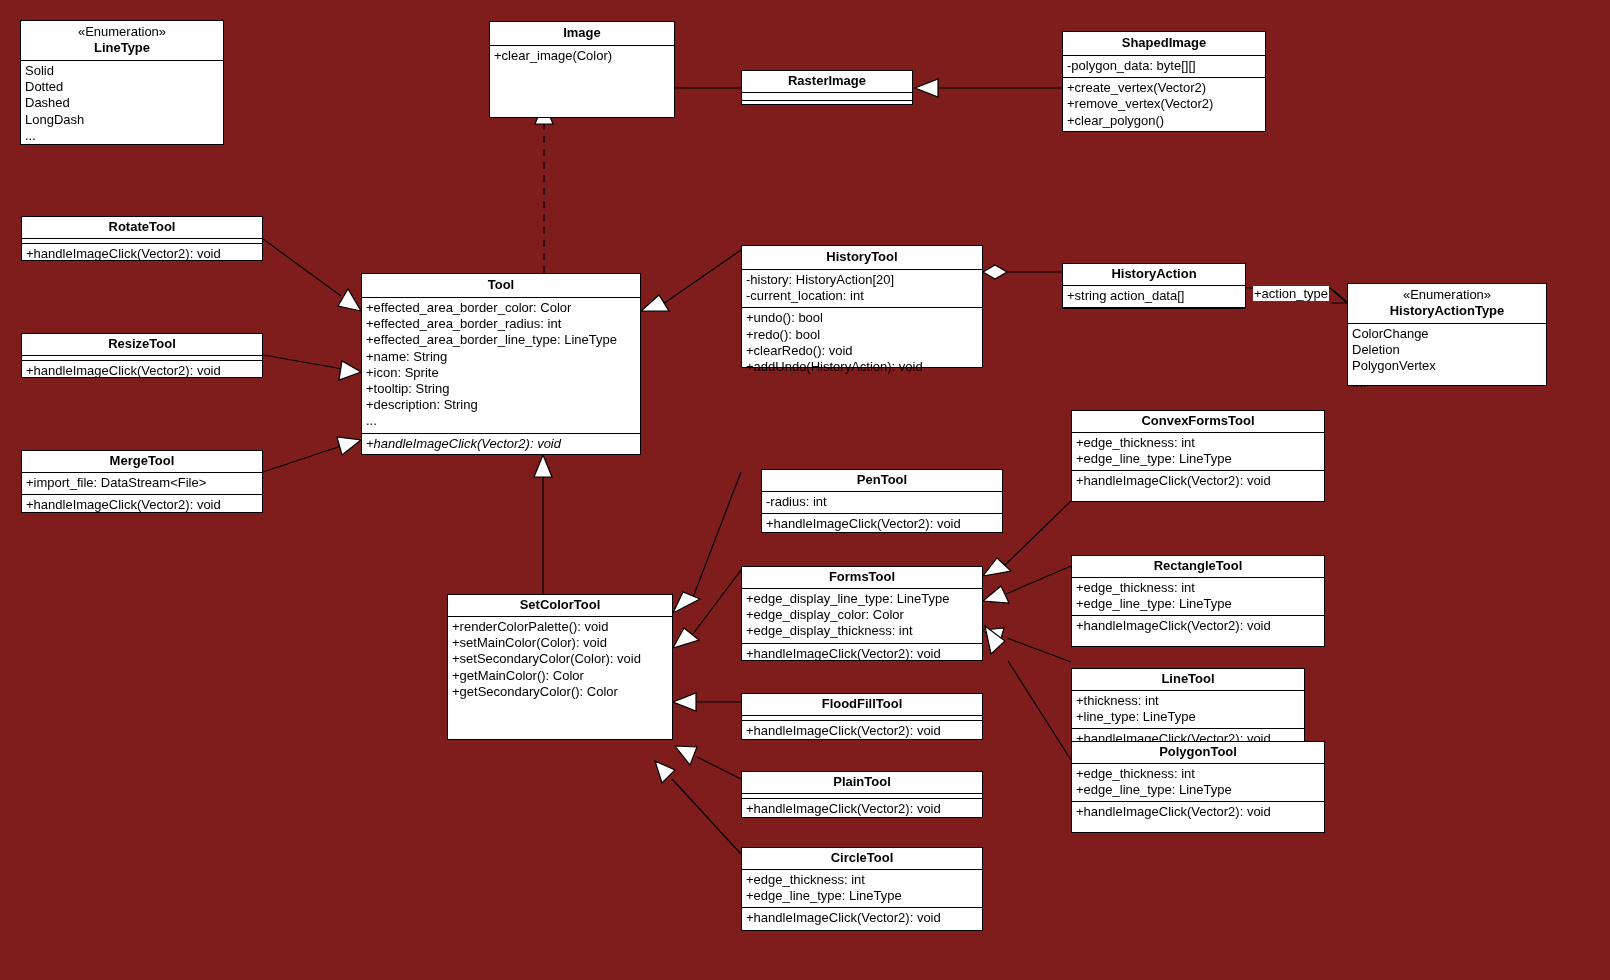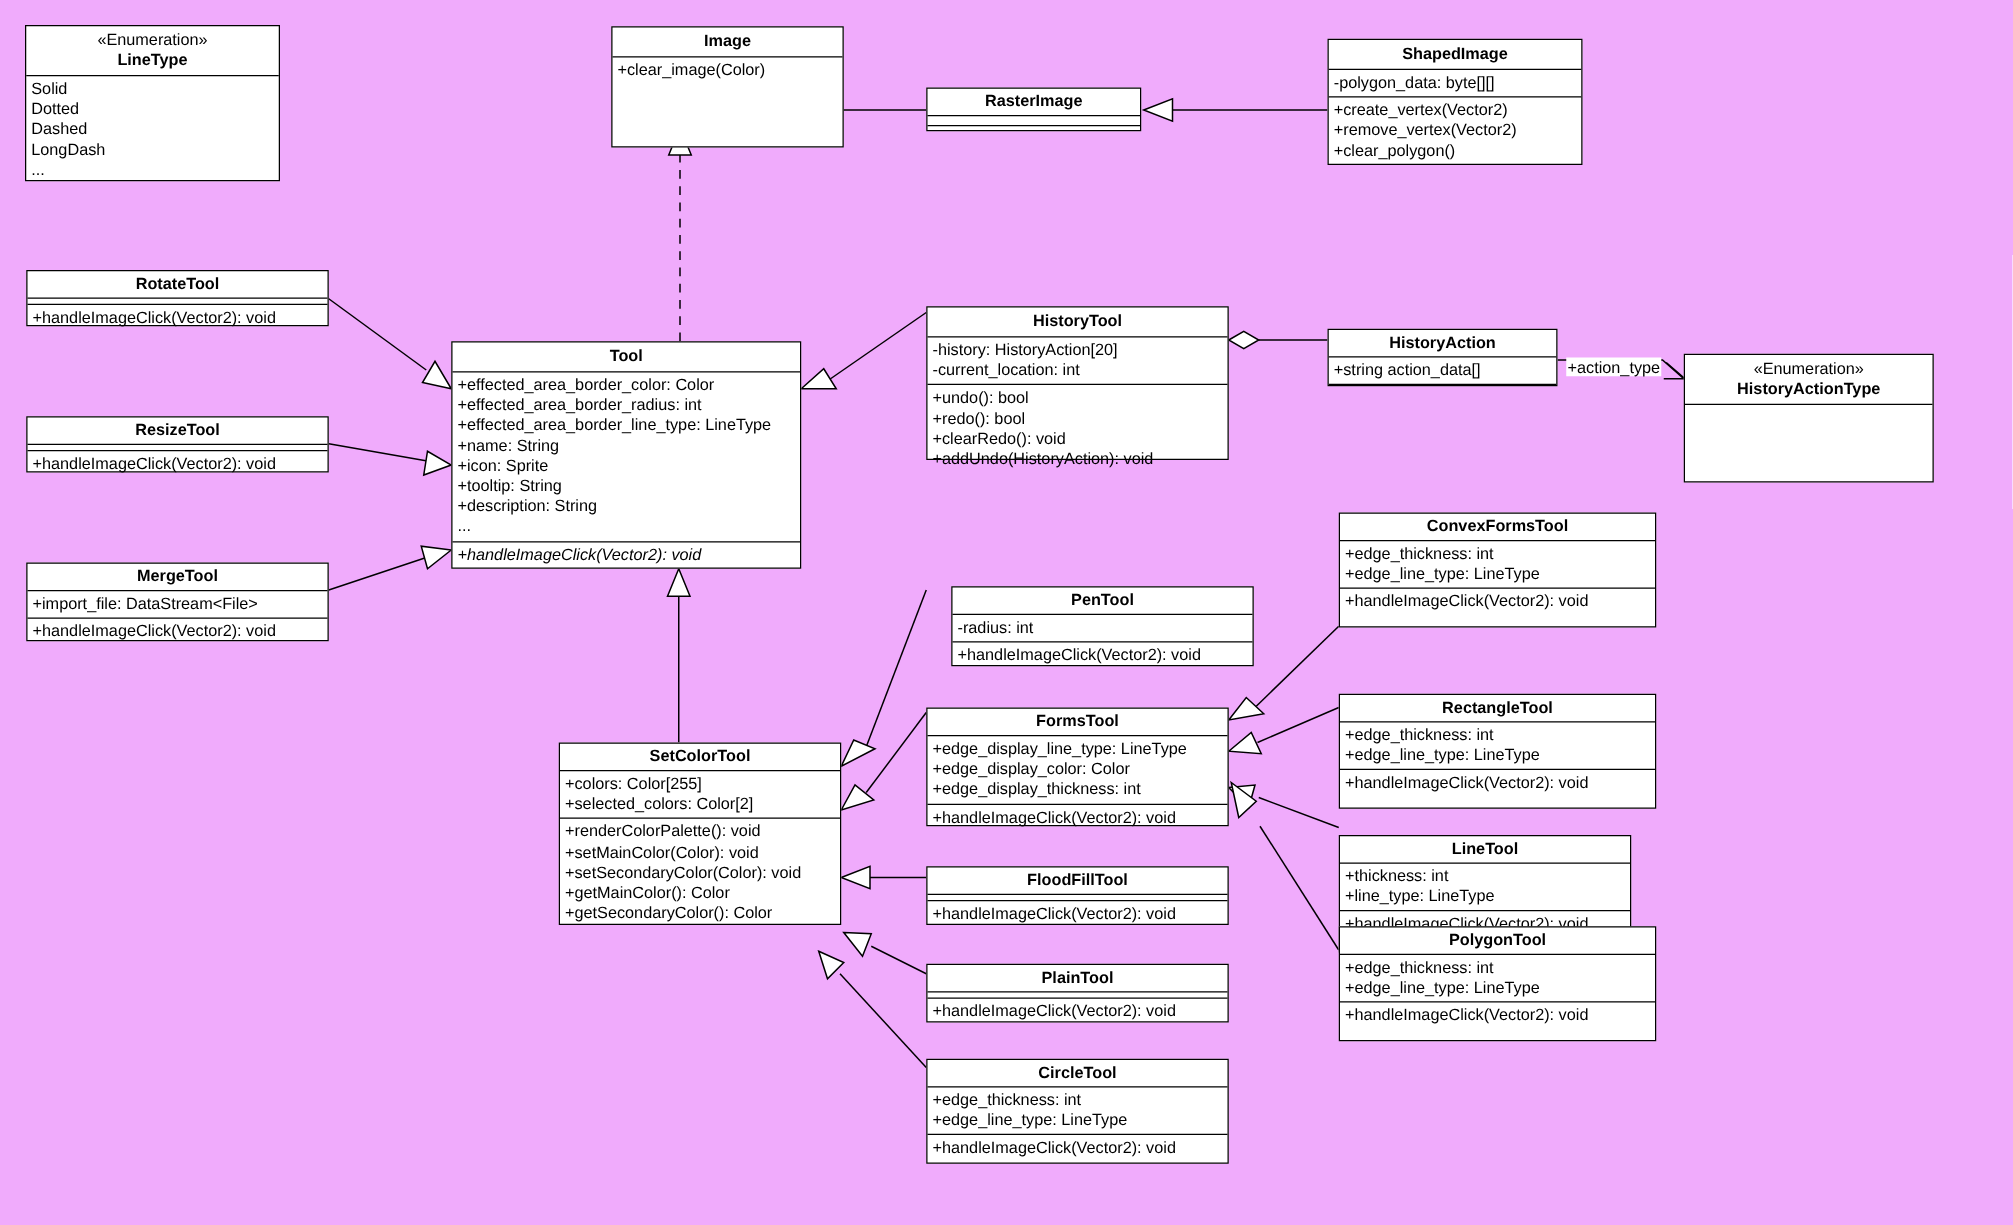--- a/index.html
+++ b/index.html
@@ -4,21 +4,21 @@
 <style>
   html, body {
     margin: 0;
     padding: 0;
     background: #ffffff;
   }
   #canvas {
     position: relative;
     width: 1610px;
     height: 980px;
-    background: #f0abfc;
+    background: #7f1d1d;
     font-family: "Liberation Sans", sans-serif;
     overflow: hidden;
   }
   #edges {
     position: absolute;
     left: 0;
     top: 0;
     width: 1610px;
     height: 980px;
     pointer-events: none;
@@ -298,20 +298,26 @@
       <div class="line">+string action_data[]</div>
     </div>
     <div class="sect last" style="height:3px;"></div>
   </div>
 
   <div class="uml" style="left:1347px;top:283px;width:200px;height:103px;">
     <div class="hdr sect">
       <span class="stereo">«Enumeration»</span>
       <span>HistoryActionType</span>
     </div>
+    <div class="sect last">
+      <div class="line">ColorChange</div>
+      <div class="line">Deletion</div>
+      <div class="line">PolygonVertex</div>
+      <div class="line">....</div>
+    </div>
   </div>
 
   <div class="uml" style="left:1071px;top:410px;width:254px;height:92px;">
     <div class="hdr sect" style="padding:2px 4px 3px 4px;">
       <span>ConvexFormsTool</span>
     </div>
     <div class="sect">
       <div class="line">+edge_thickness: int</div>
       <div class="line">+edge_line_type: LineType</div>
     </div>
@@ -414,24 +420,20 @@
       <div class="line">+edge_line_type: LineType</div>
     </div>
     <div class="sect last">
       <div class="line">+handleImageClick(Vector2): void</div>
     </div>
   </div>
 
   <div class="uml" style="left:447px;top:594px;width:226px;height:146px;">
     <div class="hdr sect" style="padding:2px 4px 3px 4px;">
       <span>SetColorTool</span>
-    </div>
-    <div class="sect">
-      <div class="line">+colors: Color[255]</div>
-      <div class="line">+selected_colors: Color[2]</div>
     </div>
     <div class="sect last">
       <div class="line">+renderColorPalette(): void</div>
       <div class="line">+setMainColor(Color): void</div>
       <div class="line">+setSecondaryColor(Color): void</div>
       <div class="line">+getMainColor(): Color</div>
       <div class="line">+getSecondaryColor(): Color</div>
     </div>
   </div>
 

